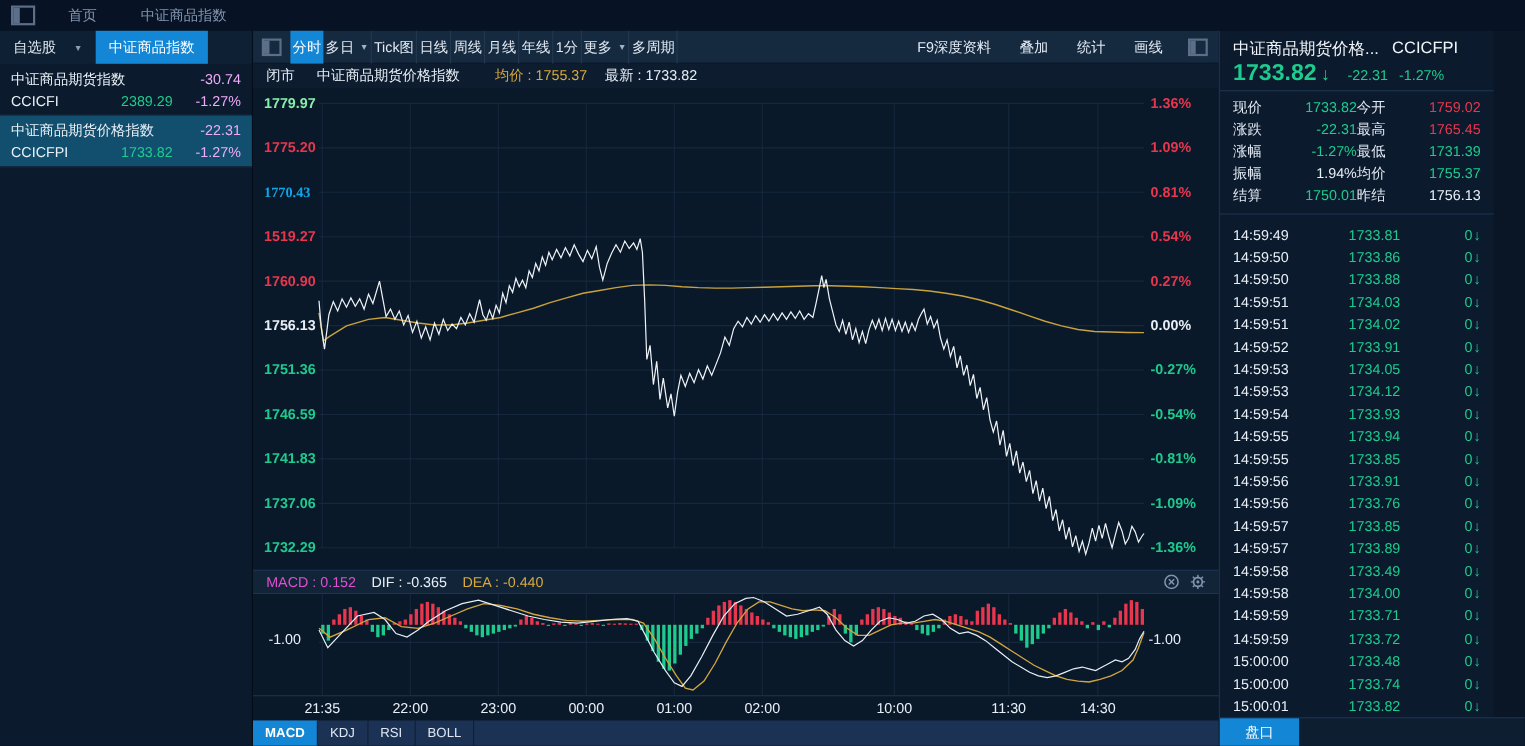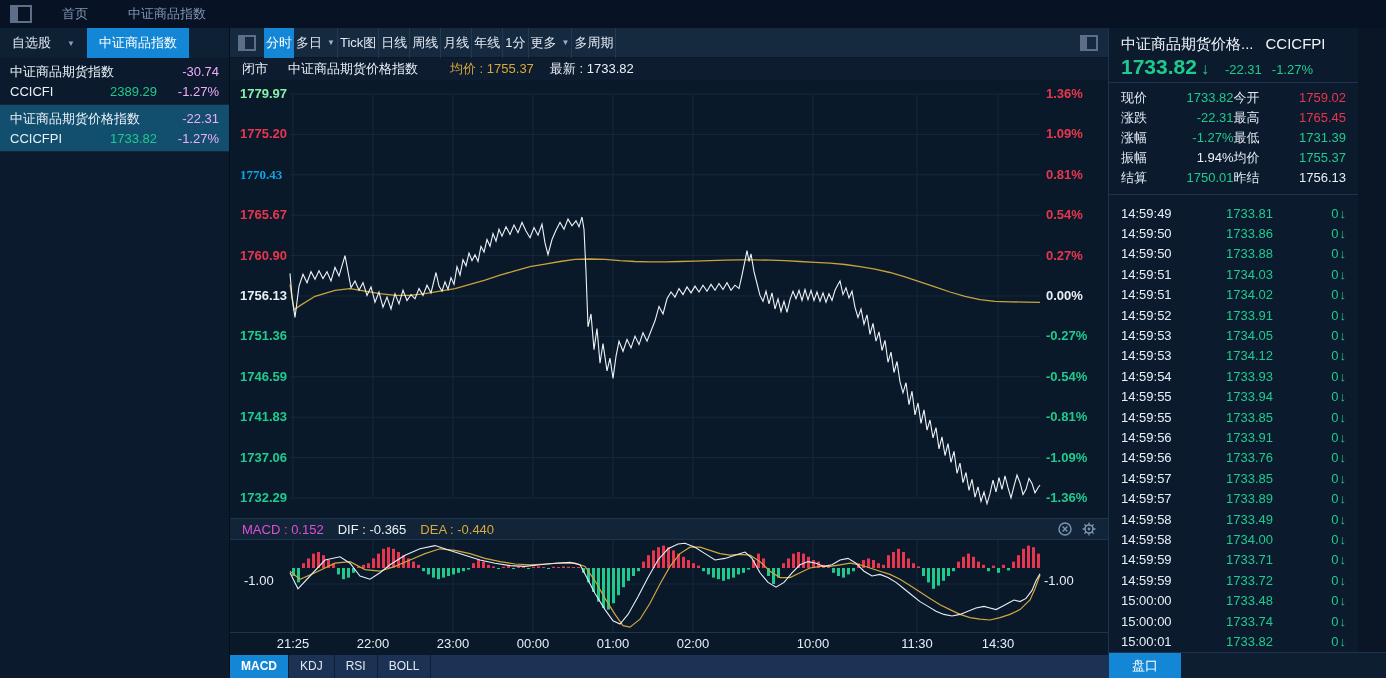--- a/index.html
+++ b/index.html
@@ -150,20 +150,34 @@
         </div>
         <div class="tb-btn">
           <span>更多</span>
           <span class="arr">▼</span>
         </div>
         <div class="tb-btn">
           <span>多周期</span>
         </div>
       </div>
     <div class="tb-right">
+      <div id="tbright" style="display:flex">
+          <div class="tb-btn">
+            <span>F9深度资料</span>
+          </div>
+          <div class="tb-btn">
+            <span>叠加</span>
+          </div>
+          <div class="tb-btn">
+            <span>统计</span>
+          </div>
+          <div class="tb-btn">
+            <span>画线</span>
+          </div>
+        </div>
       <div class="tb-collapse" style="margin:0 10px"></div>
     </div>
   </div>
 
   <div class="statusbar">
     <span class="st-state">闭市</span>
     <span class="st-name">中证商品期货价格指数</span>
     <span class="st-avg"><span>均价 :</span> <span>1755.37</span></span>
     <span class="st-last"><span>最新 :</span> <span>1733.82</span></span>
   </div>
@@ -189,21 +203,21 @@
         <line x1="60" y1="296.8" x2="810" y2="296.8" stroke="#15283d" stroke-width="1"></line>
         <line x1="60" y1="337.2" x2="810" y2="337.2" stroke="#15283d" stroke-width="1"></line>
         <line x1="60" y1="377.6" x2="810" y2="377.6" stroke="#15283d" stroke-width="1"></line>
         <line x1="60" y1="418" x2="810" y2="418" stroke="#15283d" stroke-width="1"></line>
         <polyline points="60,204.4 64,229.8 70,225.6 85,216.3 105,210.3 120,208.6 135,211.2 150,213.7 165,215.4 180,215.4 195,213.7 210,211.2 225,208.6 240,204.4 255,200.2 270,195.1 285,190.8 300,186.6 315,184.1 330,181.5 345,179.4 360,179.0 375,179.4 390,180.7 405,181.5 420,181.9 435,181.9 450,181.5 465,181.1 480,180.7 495,180.2 510,179.8 525,179.8 540,180.2 555,180.7 570,181.5 585,182.4 600,183.2 615,184.5 630,186.6 645,189.1 660,192.5 675,196.8 690,201.8 705,206.9 720,212.0 735,216.3 750,219.6 765,221.3 780,221.8 795,222.2 810,222.4" fill="none" stroke="#c9a23c" stroke-width="1.3"></polyline>
         <polyline points="60,193.4 62,217.1 65,237.4 69,206.1 73,194.2 77,202.7 81,191.7 85,199.3 89,190.8 93,198.5 97,191.7 101,201.0 105,187.4 109,195.9 115,175.6 118,191.7 121,207.8 125,201.0 129,210.3 133,202.7 137,215.4 141,206.9 145,222.2 149,212.0 153,227.3 157,217.1 161,229.0 165,213.7 169,223.9 173,210.3 177,220.5 181,214.6 185,218.8 189,208.6 193,215.4 197,205.2 201,212.9 206,192.5 209,206.1 212,211.2 215,201.8 218,209.5 221,197.6 224,204.4 227,186.6 230,195.1 233,179.8 236,185.8 239,173.0 242,180.7 245,174.7 248,181.5 251,166.3 254,172.2 257,159.5 260,166.3 263,153.6 266,161.2 269,149.3 272,156.1 276,146.8 280,154.4 284,145.1 288,152.7 292,142.5 296,151.0 300,157.8 304,147.6 308,155.2 312,144.2 315,162.9 318,174.7 322,159.5 326,150.2 330,142.5 334,149.3 338,139.1 342,145.9 346,140.8 349,146.8 352,137.0 354,149.3 356,191.7 358,246.8 361,234.0 364,269.6 367,248.5 370,283.2 373,263.7 377,290.8 380,278.1 383,298.4 386,276.4 389,261.2 393,271.3 397,259.5 401,267.9 405,256.1 409,264.6 413,252.7 417,261.2 421,251.0 425,240.8 429,226.4 433,234.0 437,218.8 441,212.0 445,217.1 449,208.6 453,214.6 457,206.9 461,212.9 465,206.1 469,212.0 473,205.2 477,211.2 481,204.4 485,210.3 489,203.5 493,209.5 497,202.7 501,210.3 505,205.2 509,208.6 512,195.1 515,180.7 517,170.5 519,181.5 521,173.9 524,191.7 527,203.5 530,215.4 533,221.3 536,211.2 539,223.9 542,212.9 545,229.0 548,218.8 551,231.5 554,221.3 557,232.4 560,219.6 563,211.2 566,218.8 569,210.3 572,220.5 575,209.5 578,219.6 581,210.3 584,220.5 587,212.0 590,221.3 593,212.9 596,222.2 599,213.7 602,220.5 605,210.3 608,204.4 610,201.0 613,214.6 616,207.8 619,217.9 622,211.2 625,227.3 628,237.4 631,229.0 634,244.2 637,234.9 640,254.4 643,243.4 646,261.2 649,251.8 652,270.5 655,260.3 658,282.3 661,272.2 664,292.5 667,281.5 670,301.8 673,312.8 676,302.7 679,324.7 682,311.2 685,334.9 688,323.0 691,343.4 694,329.8 697,350.1 700,340.0 703,357.8 706,347.6 709,368.8 712,356.9 715,375.5 718,363.7 721,382.3 724,371.3 727,393.3 730,383.2 733,402.7 736,392.5 739,410.3 742,399.3 745,417.1 748,406.9 751,421.3 754,412.0 757,423.8 760,413.7 763,400.1 766,412.0 769,397.6 772,409.4 775,395.9 778,407.7 781,417.9 784,406.1 787,395.0 790,402.7 793,414.5 796,409.4 799,398.4 802,403.5 805,412.8 808,407.7 810,405.0" fill="none" stroke="#eef3f8" stroke-width="1.1"></polyline>
       </svg>
       <div class="axis-label" style="left: 10px; top: 6px; color: #86efac; font-weight: bold;">1779.97</div>
       <div class="axis-label" style="left: 10px; top: 46.4px; color: rgb(232, 54, 78); font-weight: bold;">1775.20</div>
       <div class="axis-label" style="left: 10px; top: 86.8px; color: #0ea5e9; font-weight: bold; font-family: Liberation Serif, serif;">1770.43</div>
-      <div class="axis-label" style="left: 10px; top: 127.2px; color: rgb(232, 54, 78); font-weight: bold;">1765.67</div>
+      <div class="axis-label" style="left: 10px; top: 127.2px; color: rgb(232, 54, 78); font-weight: bold;">1519.27</div>
       <div class="axis-label" style="left: 10px; top: 167.6px; color: rgb(232, 54, 78); font-weight: bold;">1760.90</div>
       <div class="axis-label" style="left: 10px; top: 208px; color: rgb(232, 239, 247); font-weight: bold;">1756.13</div>
       <div class="axis-label" style="left: 10px; top: 248.4px; color: rgb(30, 203, 142); font-weight: bold;">1751.36</div>
       <div class="axis-label" style="left: 10px; top: 288.8px; color: rgb(30, 203, 142); font-weight: bold;">1746.59</div>
       <div class="axis-label" style="left: 10px; top: 329.2px; color: rgb(30, 203, 142); font-weight: bold;">1741.83</div>
       <div class="axis-label" style="left: 10px; top: 369.6px; color: rgb(30, 203, 142); font-weight: bold;">1737.06</div>
       <div class="axis-label" style="left: 10px; top: 410px; color: rgb(30, 203, 142); font-weight: bold;">1732.29</div>
       <div class="axis-label" style="left: 816px; top: 6px; color: rgb(232, 54, 78); font-weight: bold;">1.36%</div>
       <div class="axis-label" style="left: 816px; top: 46.4px; color: rgb(232, 54, 78); font-weight: bold;">1.09%</div>
       <div class="axis-label" style="left: 816px; top: 86.8px; color: rgb(232, 54, 78); font-weight: bold;">0.81%</div>
@@ -397,21 +411,21 @@
         <rect x="802" y="7.199999999999999" width="3" height="20.8" fill="#e8364e"></rect>
         <rect x="807" y="13.6" width="3" height="14.4" fill="#e8364e"></rect>
         <polyline points="60,31.2 70,39.2 85,32.8 105,23.2 120,21.6 135,29.6 150,31.2 165,26.4 180,20.0 195,13.6 210,8.8 225,10.4 240,13.6 255,18.4 270,21.6 285,24.0 300,24.8 315,24.0 330,23.2 345,23.2 355,26.4 365,40.8 375,58.4 385,74.4 393,85.6 400,87.2 410,79.2 420,63.2 430,44.0 440,26.4 450,13.6 460,7.2 470,7.2 480,10.4 490,13.6 500,15.2 510,14.4 520,15.2 530,21.6 540,31.2 550,37.6 560,37.6 570,32.8 580,28.0 590,26.4 600,26.4 610,24.8 620,23.2 630,24.8 640,28.0 650,31.2 660,34.4 670,39.2 680,45.6 690,52.0 700,58.4 710,64.8 720,69.6 730,74.4 740,77.6 750,79.2 760,80.0 770,77.6 780,74.4 790,69.6 800,60.0 805,48.8 810,35.0" fill="none" stroke="#d2a63e" stroke-width="1.2"></polyline>
         <polyline points="60,32.8 68,48.8 80,36.0 95,20.0 110,16.8 120,23.2 130,36.0 140,39.2 150,32.8 160,24.8 175,15.2 190,8.8 205,5.6 220,10.4 235,15.2 250,20.0 265,23.2 280,25.6 295,26.4 310,24.8 325,23.2 340,22.4 350,24.8 356,36.0 365,53.6 375,69.6 383,80.8 390,84.0 398,74.4 408,56.8 418,37.6 428,20.0 438,8.8 448,4.0 455,3.2 465,7.2 475,13.6 485,20.0 495,18.4 505,15.2 515,12.0 522,18.4 530,32.8 538,42.4 546,47.2 554,42.4 562,32.8 570,24.8 578,21.6 586,23.2 594,26.4 602,24.8 610,20.0 618,18.4 626,23.2 634,31.2 642,36.0 650,34.4 658,37.6 666,42.4 674,48.8 682,55.2 690,61.6 698,66.4 706,71.2 714,74.4 722,76.0 730,74.4 738,71.2 746,68.0 754,66.4 760,68.0 766,69.6 772,66.4 778,63.2 784,60.0 790,61.6 796,58.4 802,50.4 806,40.8 810,33.8" fill="none" stroke="#e8eef5" stroke-width="1.1"></polyline>
       </svg>
     </div>
   <div class="macd-scale" style="left:14px;top:545px">-1.00</div>
   <div class="macd-scale" style="left:814px;top:545px">-1.00</div>
 
   <div class="timeaxis" id="timeaxis">
-      <div class="tlabel" style="left: 35px;">21:25</div>
+      <div class="tlabel" style="left: 35px;">21:35</div>
       <div class="tlabel" style="left: 115px;">22:00</div>
       <div class="tlabel" style="left: 195px;">23:00</div>
       <div class="tlabel" style="left: 275px;">00:00</div>
       <div class="tlabel" style="left: 355px;">01:00</div>
       <div class="tlabel" style="left: 435px;">02:00</div>
       <div class="tlabel" style="left: 555px;">10:00</div>
       <div class="tlabel" style="left: 659px;">11:30</div>
       <div class="tlabel" style="left: 740px;">14:30</div>
     </div>
   <div class="ind-bar" id="indbar">

